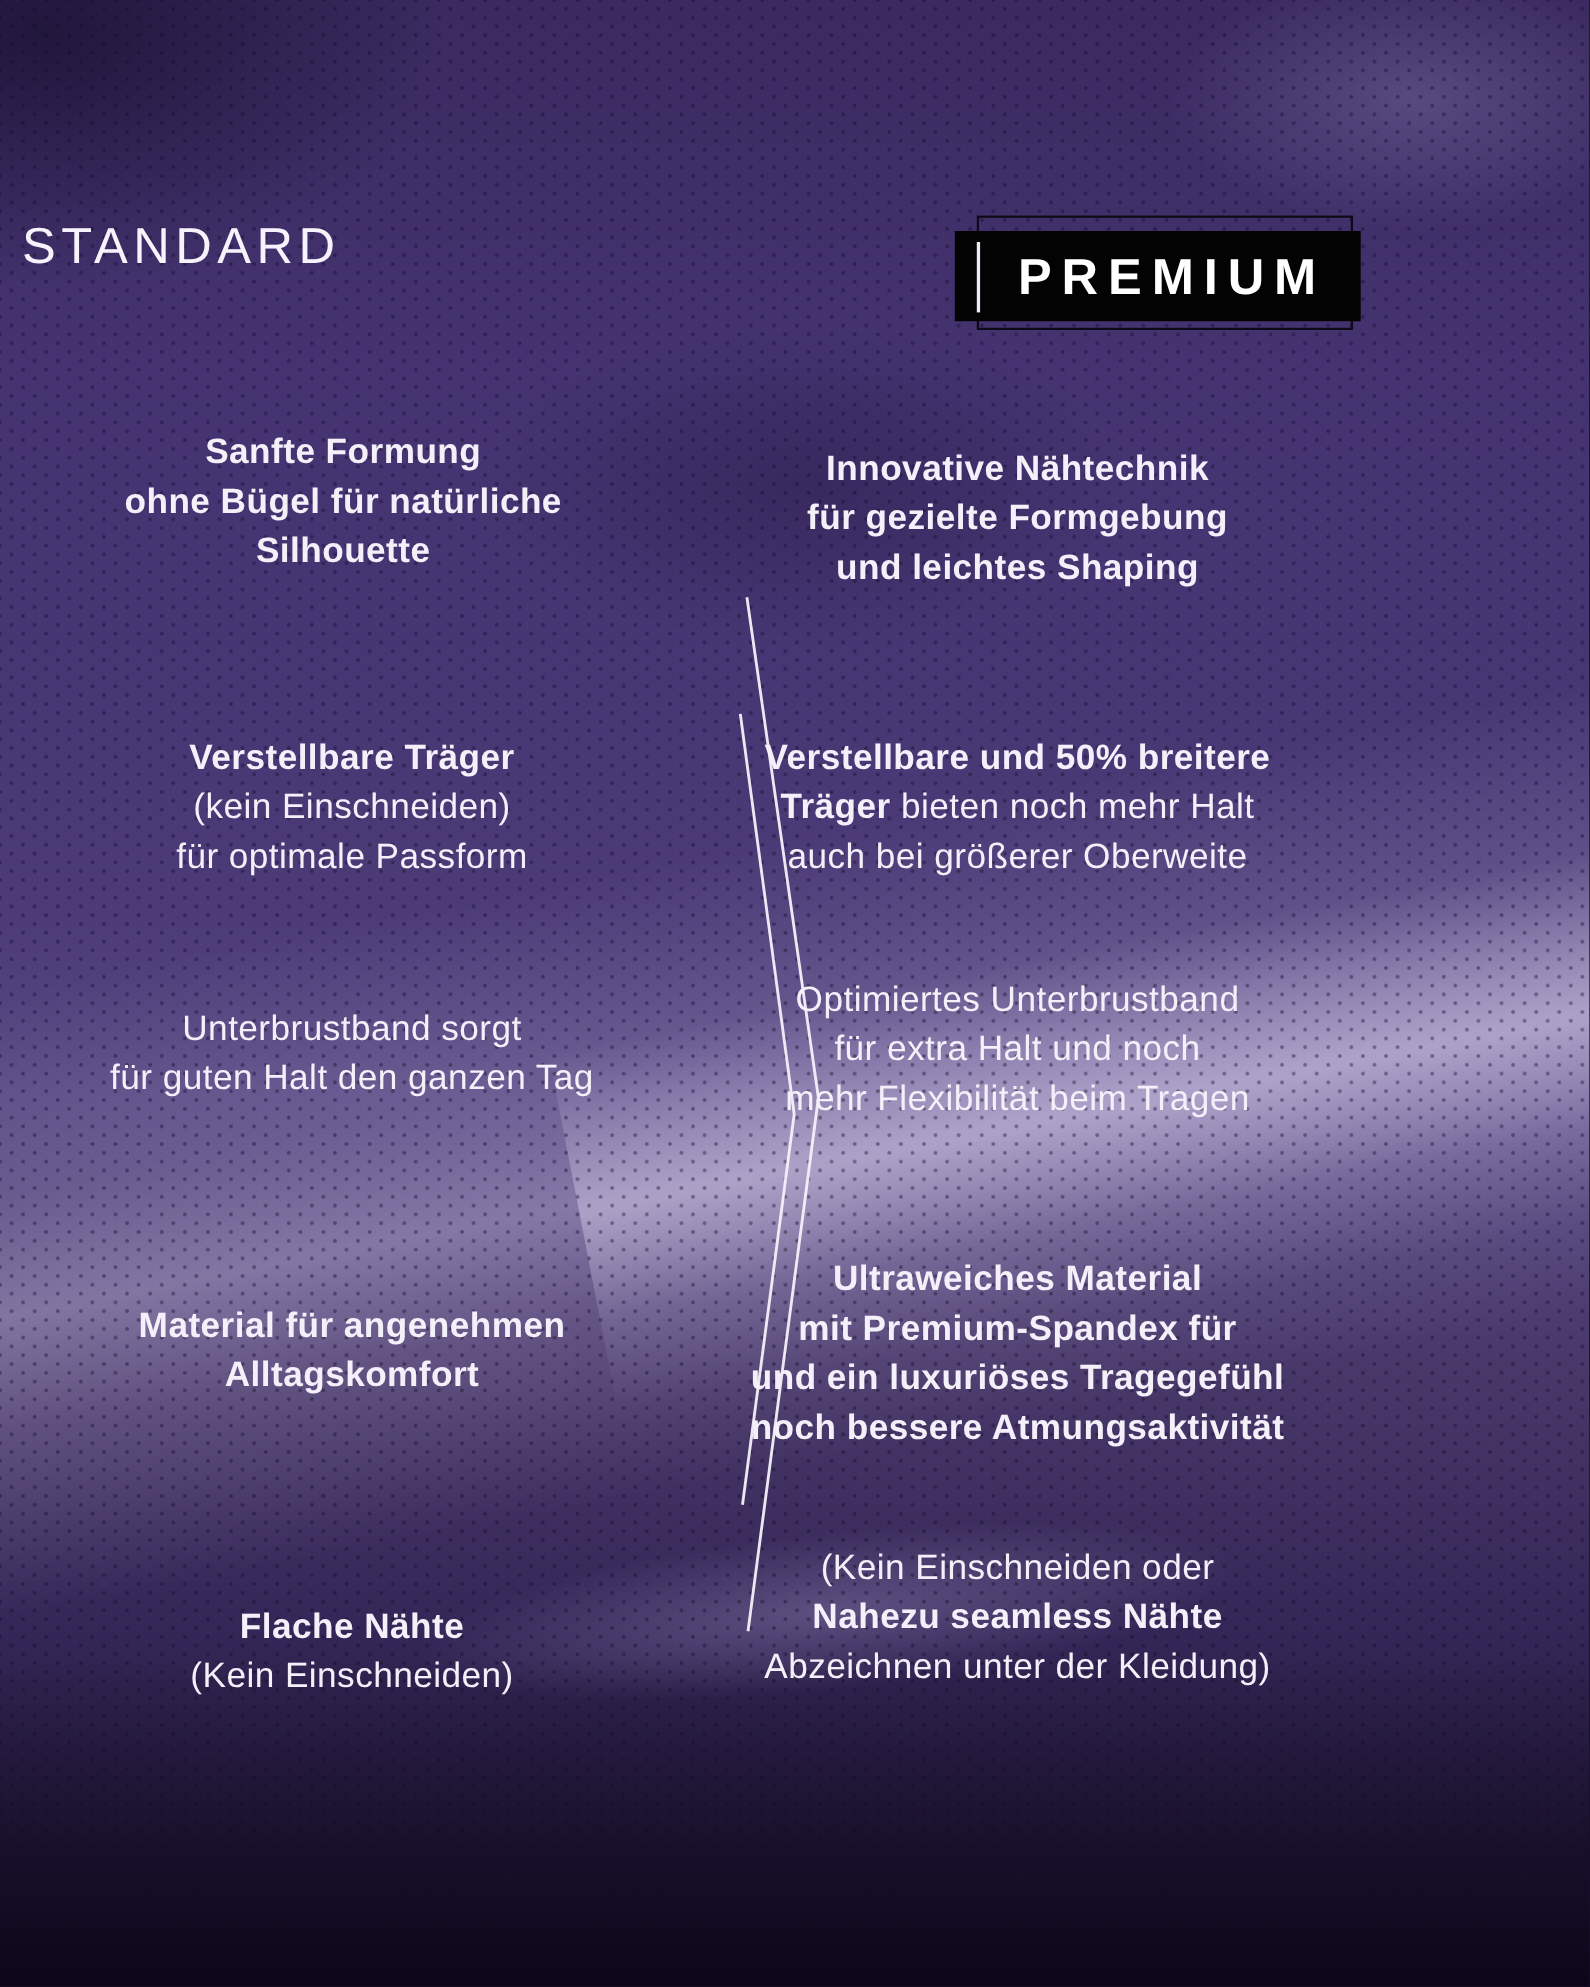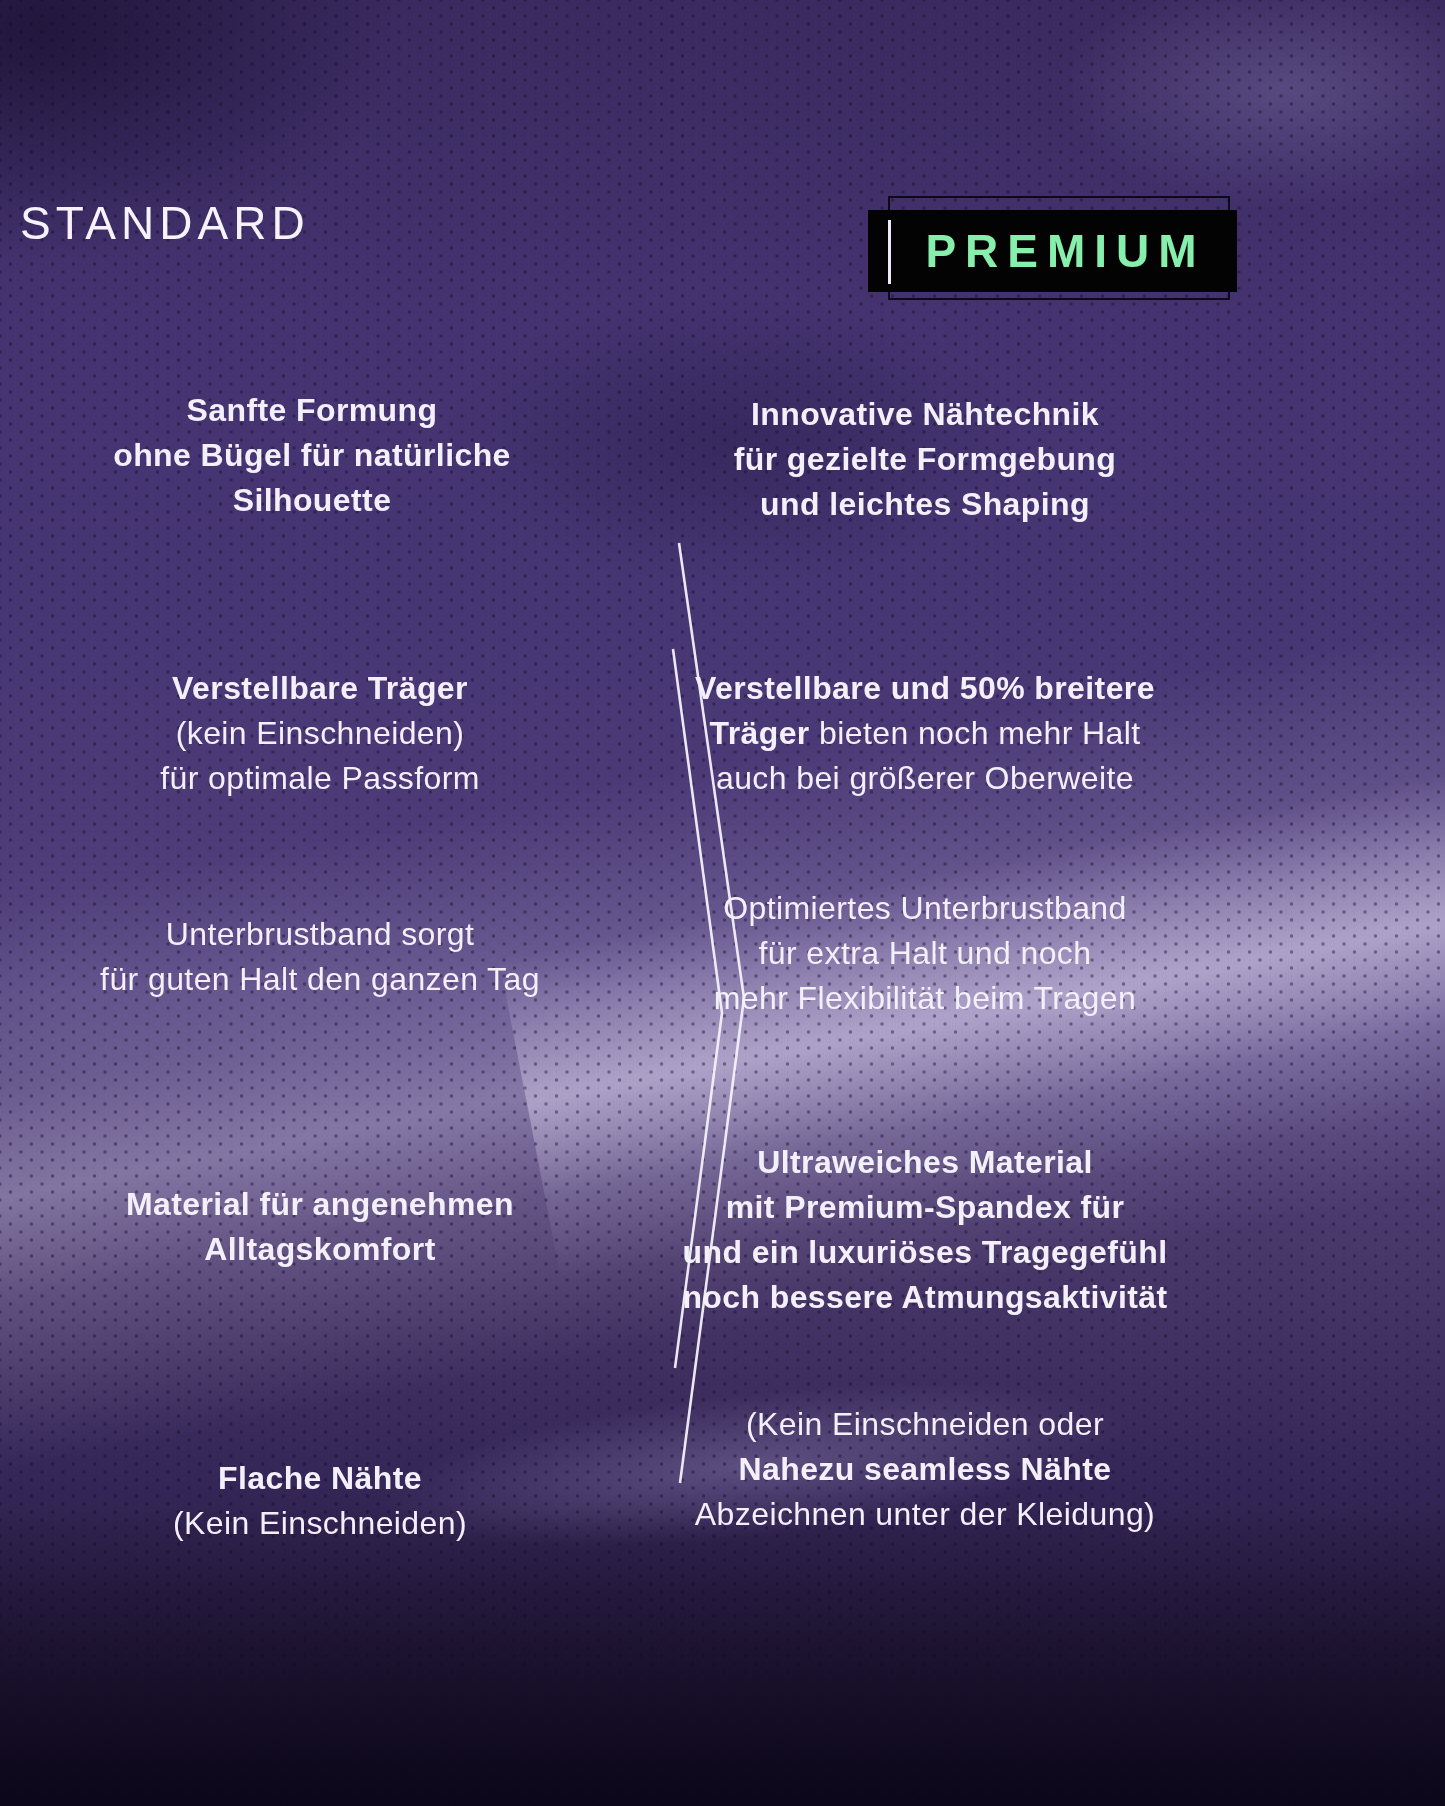--- a/index.html
+++ b/index.html
@@ -79,21 +79,21 @@
     position:absolute;left:888px;top:196px;width:338px;height:100px;
     border:2px solid #0c0a16;
   }
   .premium-box{
     position:absolute;left:868px;top:210px;width:369px;height:82px;
     background:#030303;
     display:flex;align-items:center;justify-content:center;
     padding-left:26px;box-sizing:border-box;
   }
   .premium-box .label{
-    color:#86efac;font-size:46px;font-weight:700;letter-spacing:9px;
+    color:#ffffff;font-size:46px;font-weight:700;letter-spacing:9px;
   }
   .premium-accent-line{
     position:absolute;left:888px;top:220px;width:3px;height:64px;
     background:#efeaf6;
   }
 
   .feature{
     position:absolute;
     text-align:center;
     color:#f3f0fa;
@@ -147,21 +147,21 @@
         <div><span class="seg-r">für guten Halt den ganzen Tag</span></div>
       </div>
       <div class="feature" style="left: 20px; top: 1182px; width: 600px;">
         <div><span class="seg-b">Material für angenehmen</span></div>
         <div><span class="seg-b">Alltagskomfort</span></div>
       </div>
       <div class="feature" style="left: 20px; top: 1424px; width: 600px; margin-top: 32px;">
         <div><span class="seg-b">Flache Nähte</span></div>
         <div><span class="seg-r">(Kein Einschneiden)</span></div>
       </div>
-      <div class="feature" style="left: 615px; top: 392px; width: 620px;">
+      <div class="feature" style="left: 615px; top: 403px; width: 620px;">
         <div><span class="seg-b">Innovative Nähtechnik</span></div>
         <div><span class="seg-b">für gezielte Formgebung</span></div>
         <div><span class="seg-b">und leichtes Shaping</span></div>
       </div>
       <div class="feature" style="left: 615px; top: 666px; width: 620px;">
         <div><span class="seg-b">Verstellbare und 50% breitere</span></div>
         <div><span class="seg-b">Träger</span><span class="seg-r"> bieten noch mehr Halt</span></div>
         <div><span class="seg-r">auch bei größerer Oberweite</span></div>
       </div>
       <div class="feature" style="left: 615px; top: 886px; width: 620px;">

